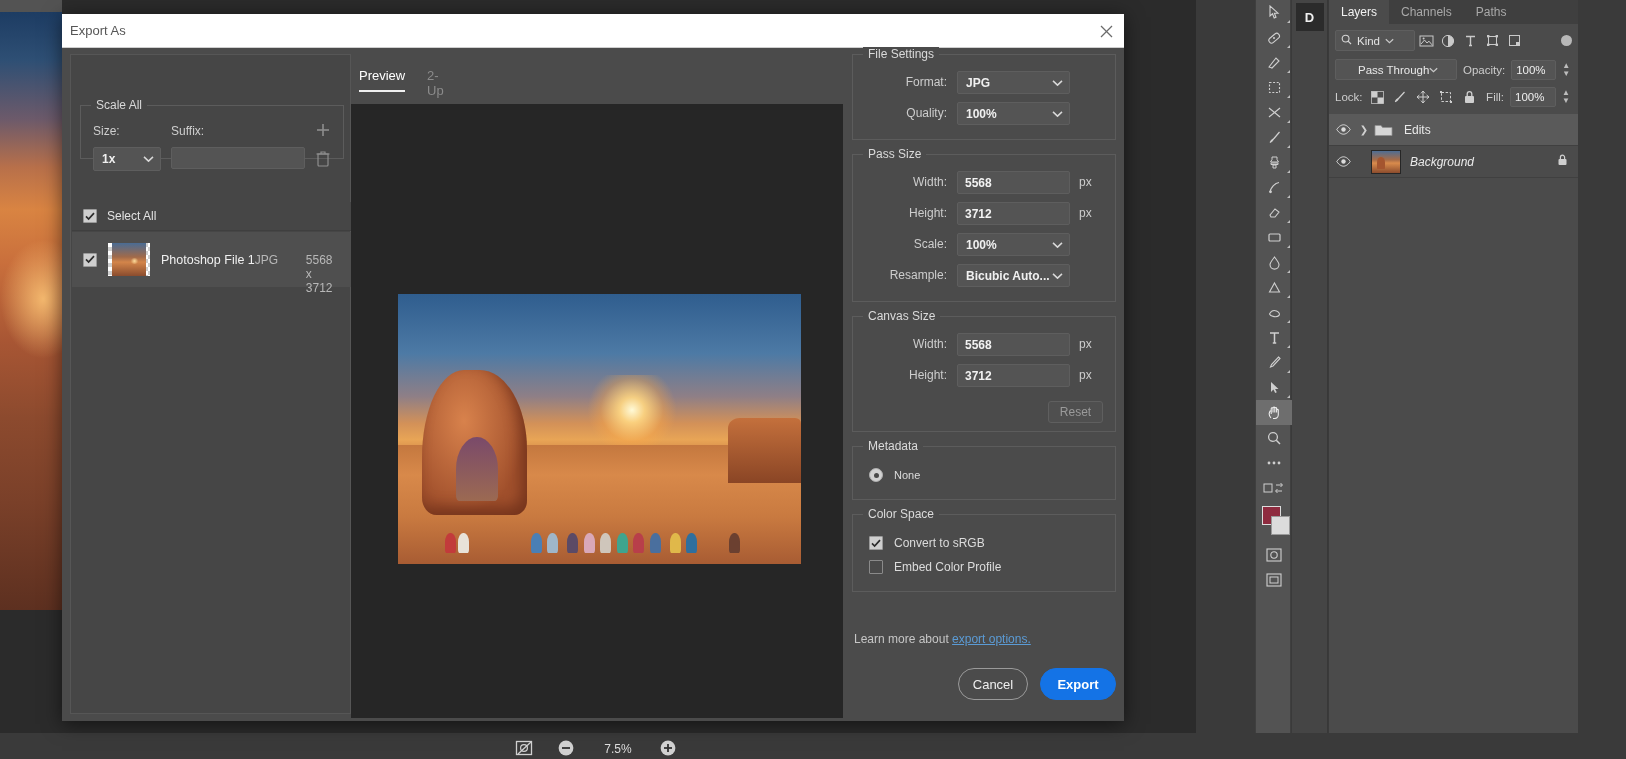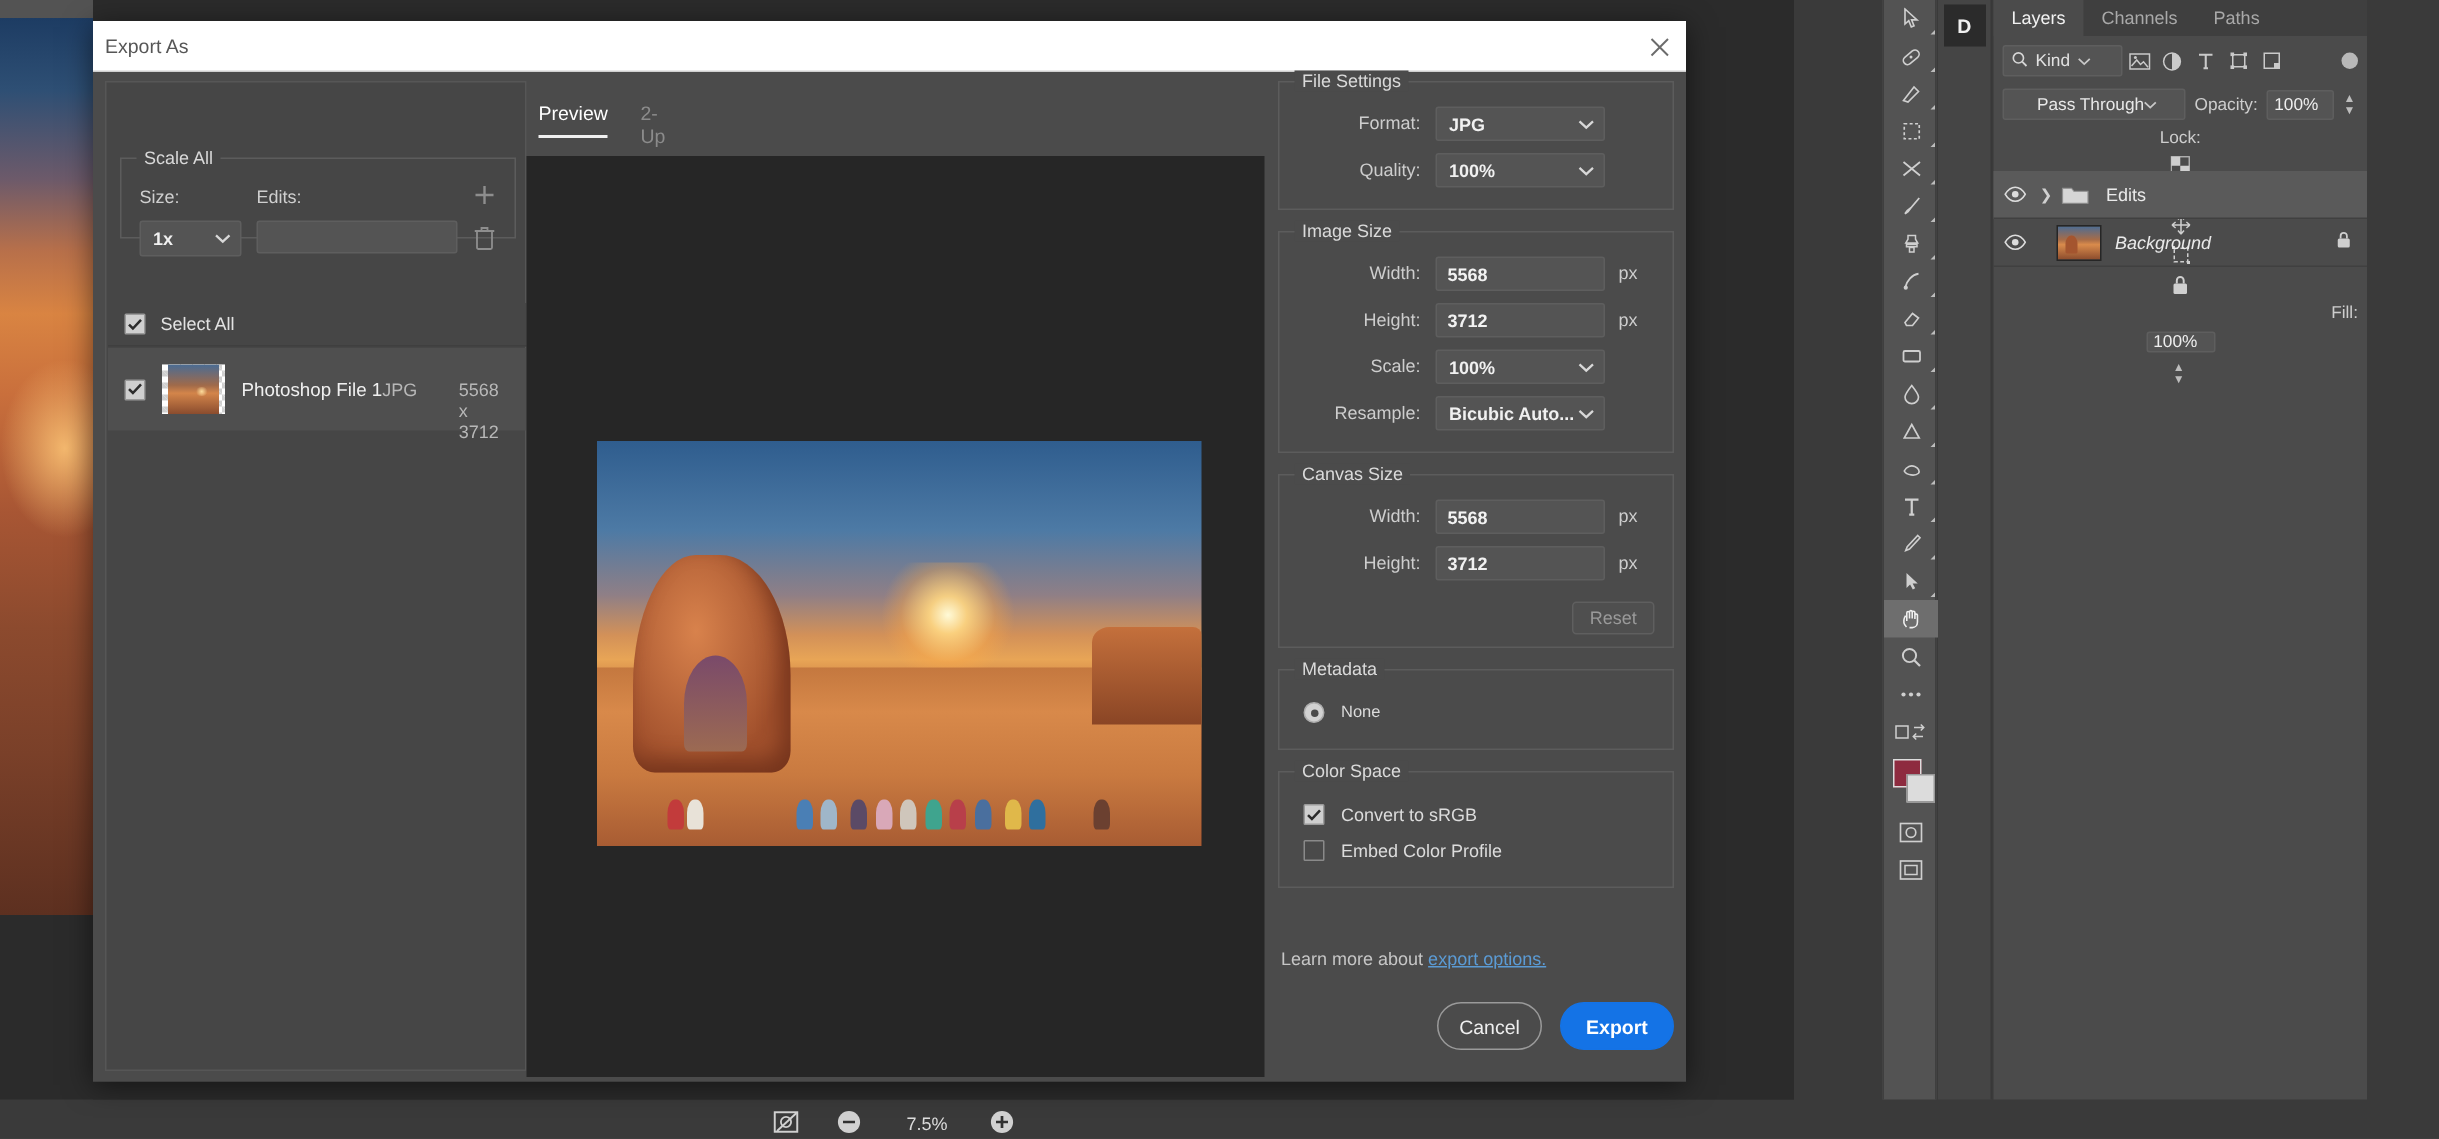--- a/index.html
+++ b/index.html
@@ -435,21 +435,21 @@
     width: 46px; height: 20px;
     background: #545454; border: 1px solid #5e5e5e; border-radius: 2px;
     color: #eee; font-size: 11.5px; padding: 0 4px;
     display:flex; align-items:center;
     font-family: "Liberation Sans", sans-serif;
   }
   .mini-arrows { width: 10px; color: #bdbdbd; font-size: 8px; line-height: 8px; cursor: pointer;}
 
   .lock-bar {
     height: 22px; margin: 5px 6px 0 6px;
-    display: flex; align-items: center; gap: 6px; flex-direction: column;
+    display: flex; align-items: center; gap: 6px;
   }
   .lock-ic { width: 17px; height: 17px; display:flex;align-items:center;justify-content:center;color:#cfcfcf; cursor:pointer;}
 
   .layer-list { margin-top: 6px; }
   .layer-row {
     position: relative; height: 32px;
     display: flex; align-items: center;
     border-bottom: 1px solid #404040;
     cursor: pointer;
   }
@@ -495,21 +495,21 @@
       </div>
     </div>
 
     <div class="modal-body">
 
       <div class="left-col">
 
         <div class="fieldset scale-all">
           <span class="legend">Scale All</span>
           <span class="lbl lbl-size">Size:</span>
-          <span class="lbl lbl-suffix">Edits:</span>
+          <span class="lbl lbl-suffix">Suffix:</span>
 
           <div class="select sel-size">
             <span>1x</span>
             <span class="chev">
               <svg width="11" height="7" viewBox="0 0 11 7">
                   <path d="M1 1.4 L5.5 5.6 L10 1.4" fill="none" stroke="#d8d8d8" stroke-width="1.5"></path>
                 </svg>
             </span>
           </div>
 
@@ -640,21 +640,21 @@
                   <svg width="11" height="7" viewBox="0 0 11 7">
                       <path d="M1 1.4 L5.5 5.6 L10 1.4" fill="none" stroke="#d8d8d8" stroke-width="1.5"></path>
                     </svg>
                 </span>
               </span>
             </span>
           </div>
         </div>
 
         <div class="fs fs-image">
-          <span class="lg">Image Size</span>
+          <span class="lg">Pass Size</span>
           <div class="row">
             <span class="rl">Width:</span>
             <span class="rc"><input class="num-input" type="text" value="5568" style=""></span>
             <span class="unit">px</span>
           </div>
           <div class="row">
             <span class="rl">Height:</span>
             <span class="rc"><input class="num-input" type="text" value="3712" style=""></span>
             <span class="unit">px</span>
           </div>

